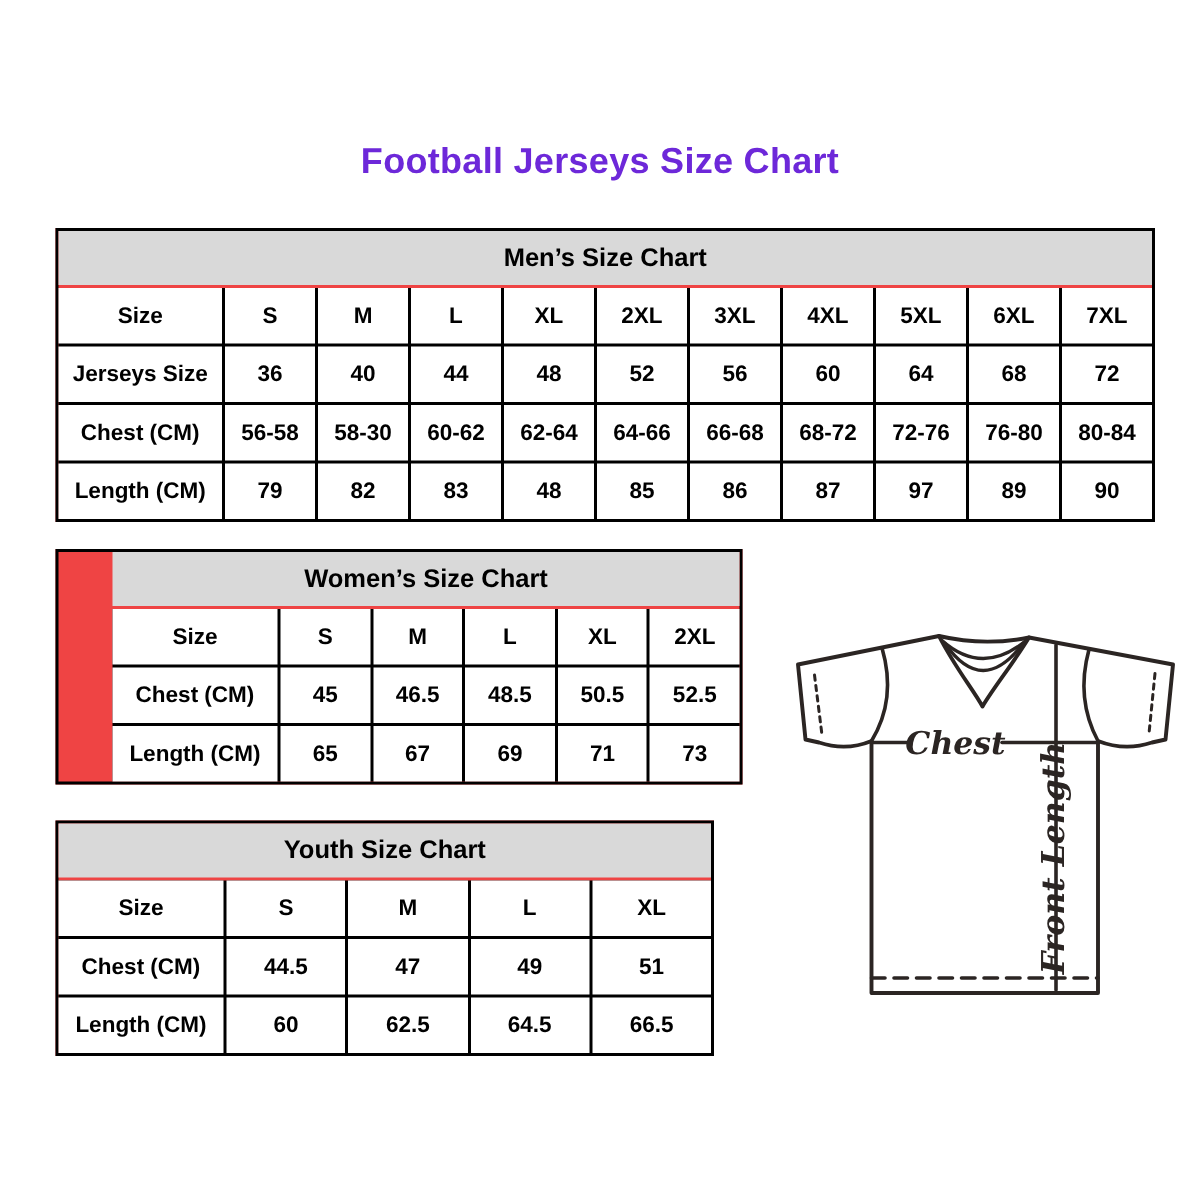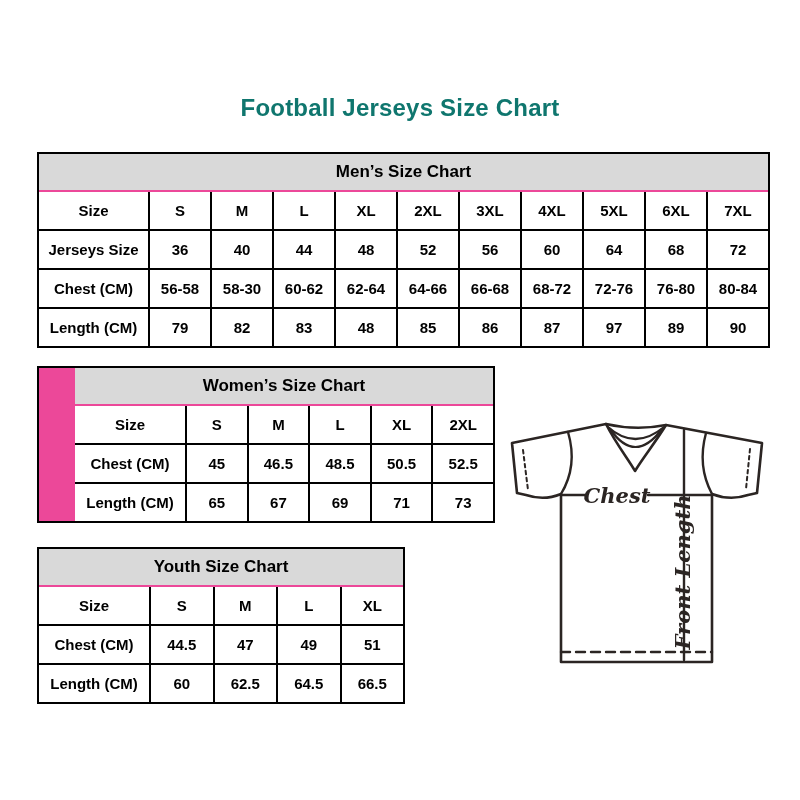--- a/index.html
+++ b/index.html
@@ -12,28 +12,28 @@
     color:#000;
     overflow:hidden;
   }
   .page-title{
     position:absolute;
     top:94px;left:0;width:800px;
     text-align:center;
     font-size:24px;
     font-weight:bold;
     letter-spacing:0.2px;
-    color:#0f766e;
+    color:#6d28d9;
   }
   
   .size-table{
     position:absolute;
     box-sizing:border-box;
     border:2px solid #000;
-    background:#ec4899;
+    background:#ef4444;
     display:flex;
     flex-direction:column;
     gap:2px;
   }
   .size-table .table-title{
     background:#d9d9d9;
     height:36px;
     display:flex;
     align-items:center;
     justify-content:center;
@@ -53,26 +53,26 @@
     align-items:center;
     justify-content:center;
     font-size:15px;
     font-weight:bold;
     white-space:nowrap;
   }
   .mens{top:152px;left:37px;width:733px;}
   .mens .t-grid{grid-template-columns:109px repeat(10,1fr);}
   .womens{top:366px;left:37px;width:458px;padding-left:36px;}
   .womens .t-grid{grid-template-columns:110px repeat(5,1fr);}
-  .youth{top:547px;left:37px;width:368px;}
+  .youth{top:547px;left:37px;width:439px;}
   .youth .t-grid{grid-template-columns:110px repeat(4,1fr);}
   
   .jersey-wrap{
     position:absolute;
-    top:410px;left:502px;
+    top:410px;left:522px;
     width:270px;height:260px;
   }
   .jersey-wrap svg{display:block;}
   .measure-label{
     font-family:"DejaVu Serif", serif;
     font-style:italic;
     font-weight:bold;
     font-size:21px;
   }
 </style>

